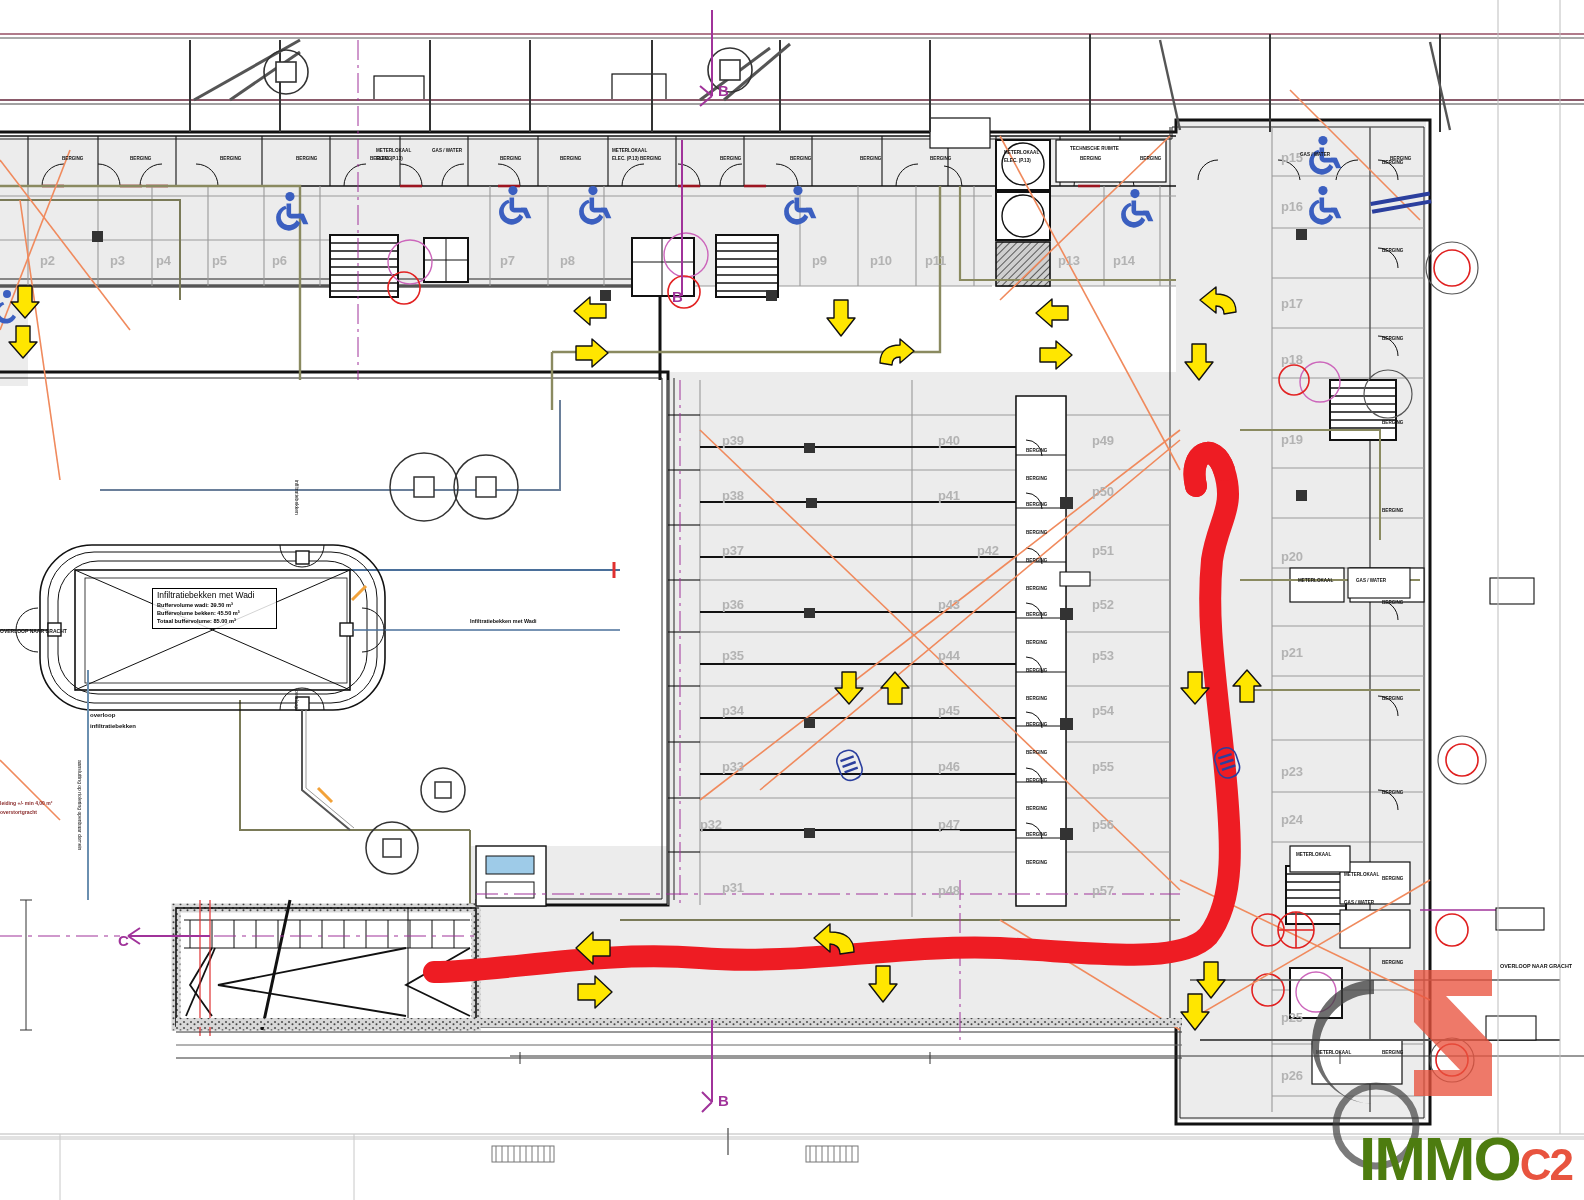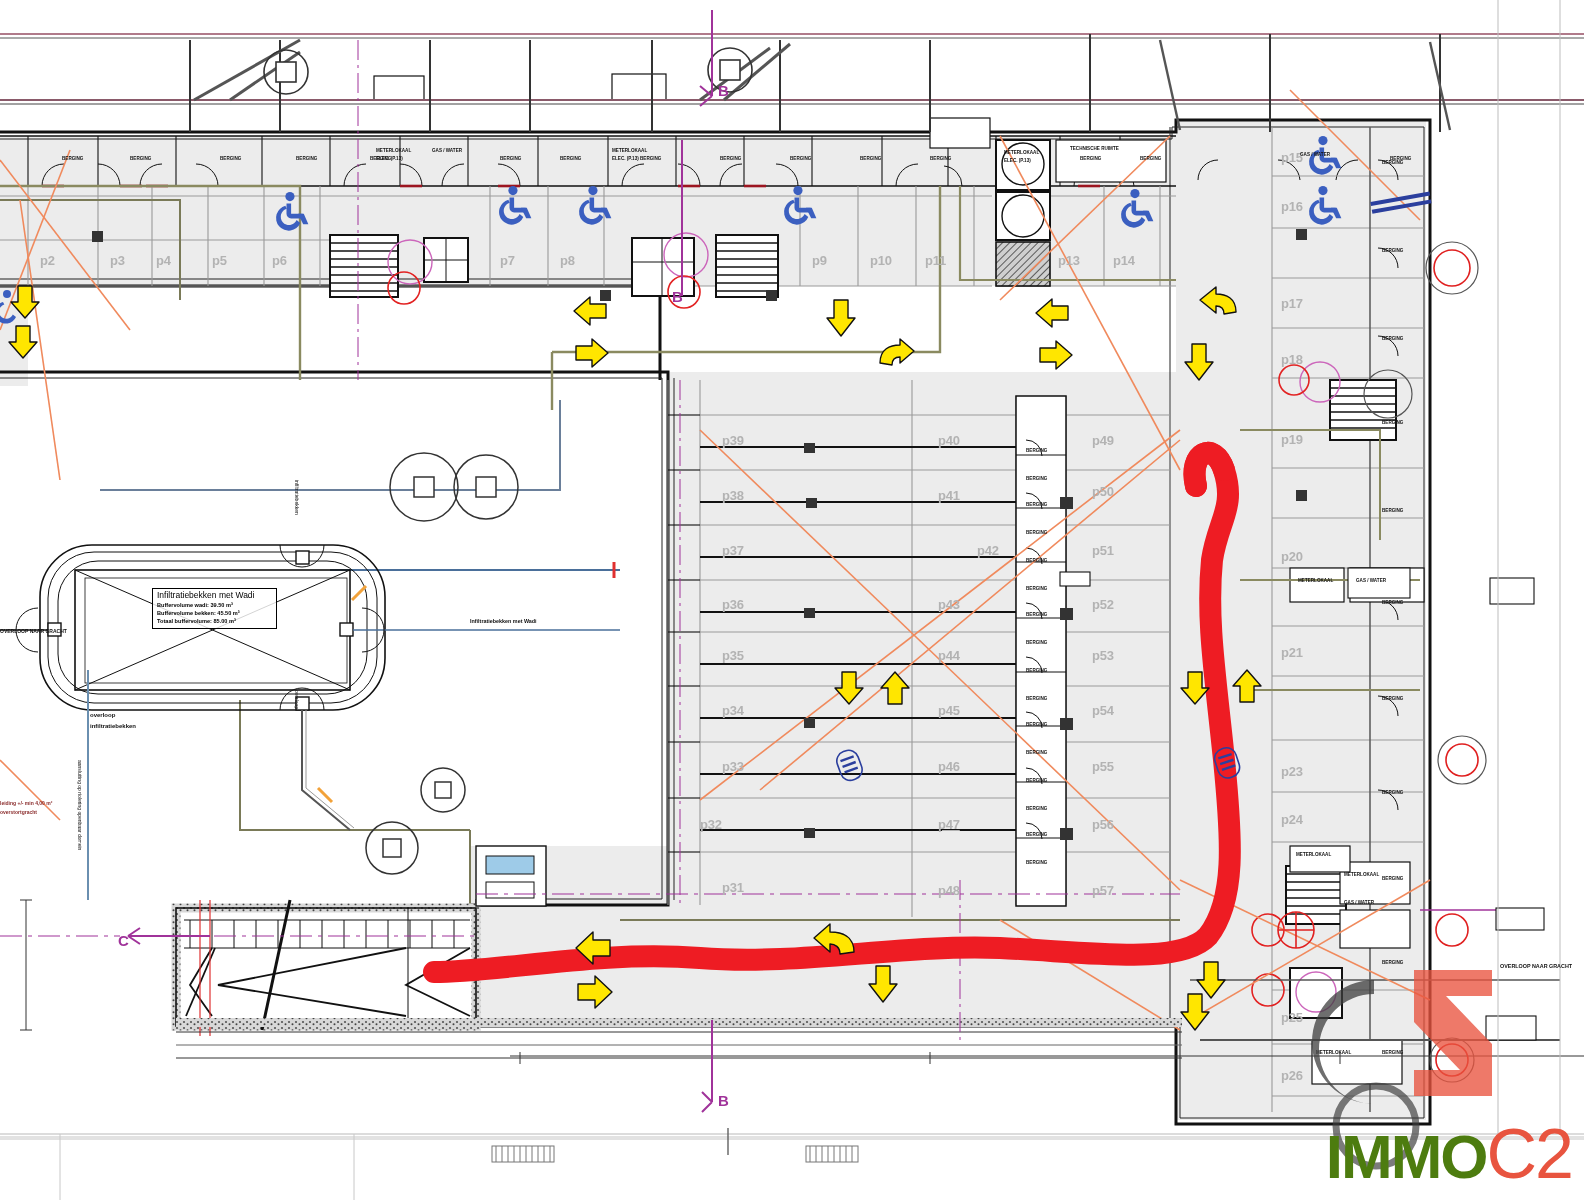--- a/index.html
+++ b/index.html
@@ -844,21 +844,21 @@
 
 
   <svg id="watermark" viewBox="0 0 320 250">
     <g opacity="0.85">
       <path d="M 110 30 A 62 62 0 1 0 110 154 A 48 48 0 1 1 110 44 Z" fill="#3d3d3d" opacity="0.88"></path>
       <path d="M 150 20 h 78 v 26 h -46 l 46 48 v 52 h -78 v -26 h 46 l -46 -48 z" fill="#e8543f" opacity="0.92"></path>
       <circle cx="112" cy="176" r="40" fill="none" stroke="#3d3d3d" stroke-width="7" opacity="0.8"></circle>
     </g>
   </svg>
   <div style="position:absolute; right:12px; bottom:6px; z-index:38; pointer-events:none;">
-    <span style="font-size:62px; font-weight:bold; color:#4d7c0f; letter-spacing:-2px;">IMMO</span><span style="font-size:70px; font-weight:normal; color:#e8543f; letter-spacing:-2px;">C2</span>
+    <span style="font-size:62px; font-weight:bold; color:#4d7c0f; letter-spacing:-2px;">IMMO</span><span style="font-size:44px; font-weight:bold; color:#e8543f; letter-spacing:-2px;">C2</span>
   </div>
 
   <div id="overlay-labels">
       <div class="bay-label" style="left: 40px; top: 253px;">p2</div>
       <div class="bay-label" style="left: 110px; top: 253px;">p3</div>
       <div class="bay-label" style="left: 156px; top: 253px;">p4</div>
       <div class="bay-label" style="left: 212px; top: 253px;">p5</div>
       <div class="bay-label" style="left: 272px; top: 253px;">p6</div>
       <div class="bay-label" style="left: 500px; top: 253px;">p7</div>
       <div class="bay-label" style="left: 560px; top: 253px;">p8</div>

